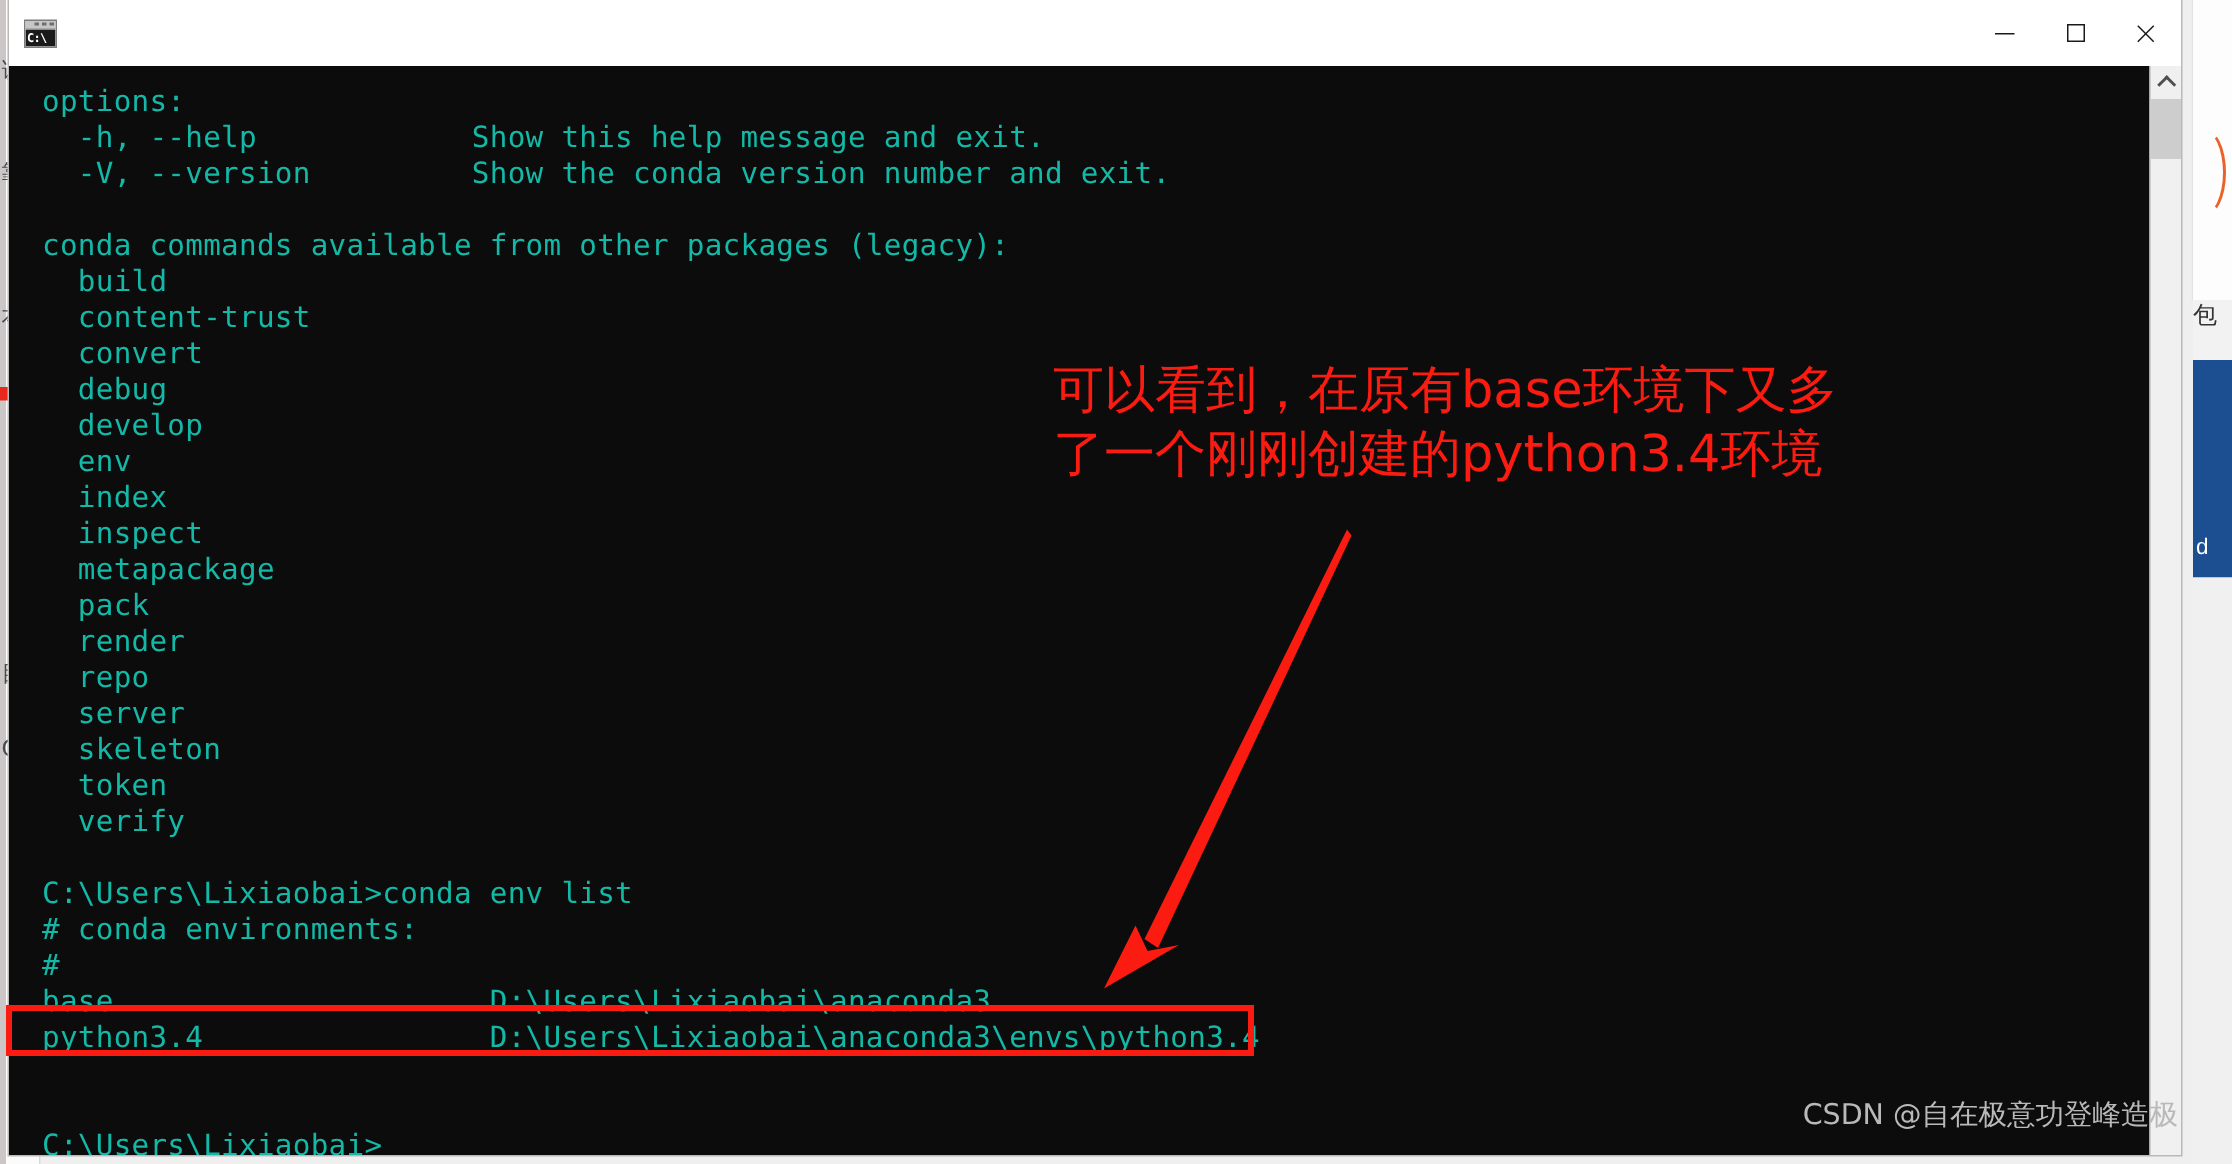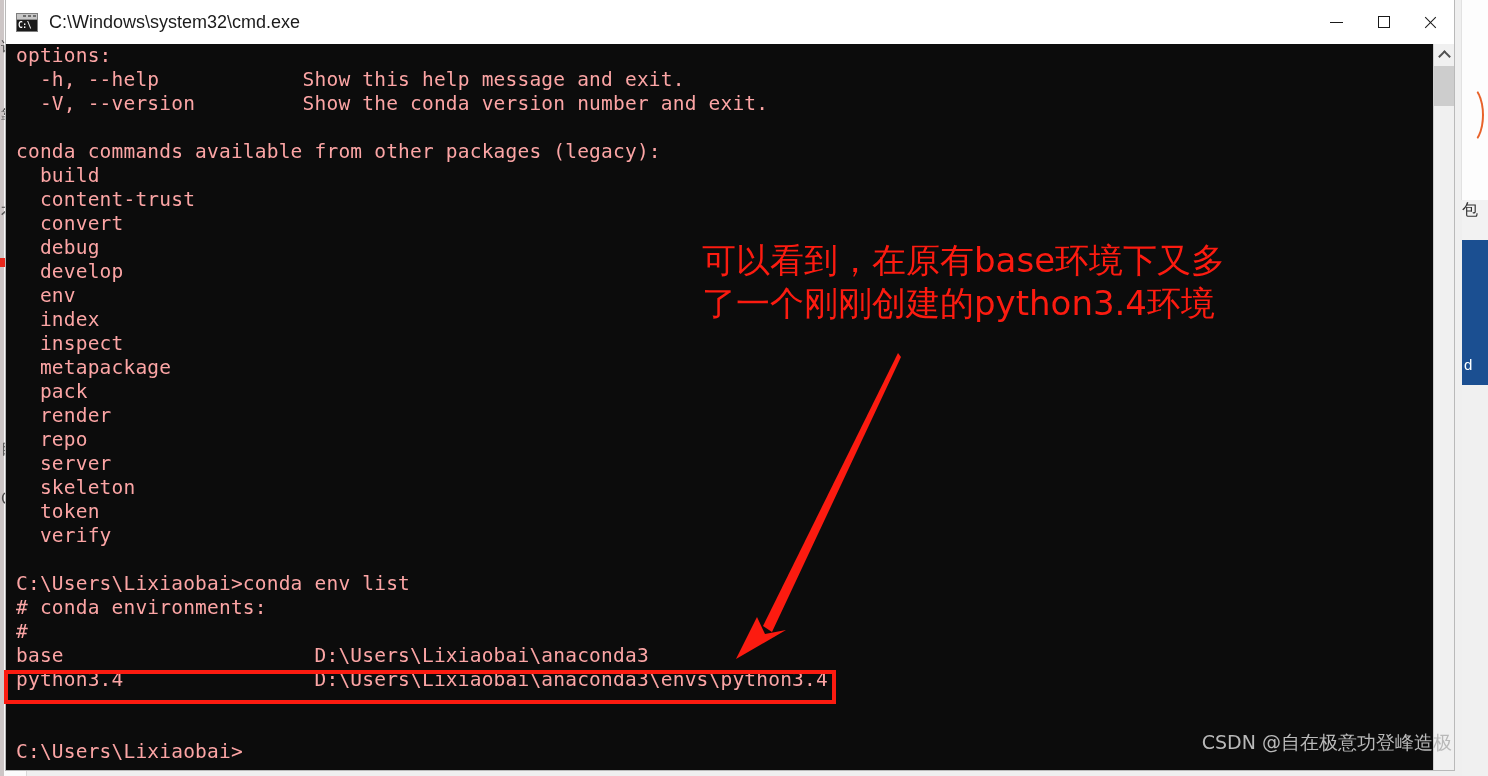--- a/index.html
+++ b/index.html
@@ -220,25 +220,25 @@
   #console {
     position: relative;
     height: 726px;
     background: #0c0c0c;
     overflow: hidden;
   }
   #console-text {
     position: absolute;
     left: 6px;
     top: -4px;
-    margin: 4px;
+    margin: 16px;
     font-family: "DejaVu Sans Mono", "Liberation Mono", monospace;
     font-size: 19.5px;
     line-height: 24px;
-    color: #fca5a5;
+    color: #14b8a6;
     white-space: pre;
     letter-spacing: 0.2px;
   }
 
   
   #console-scrollbar {
     position: absolute;
     right: 0; top: 0;
     width: 21px;
     height: 726px;
@@ -342,21 +342,20 @@
   <div id="titlebar">
     <div id="titlebar-left">
       <div class="cmd-icon">
         <div class="bar">
             <i></i>
             <i></i>
             <i></i>
           </div>
         <div class="body">C:\</div>
       </div>
-      <div id="window-title">C:\Windows\system32\cmd.exe</div>
     </div>
     <div id="window-controls">
       <div class="win-btn">
         <div class="glyph-min"></div>
       </div>
       <div class="win-btn">
         <div class="glyph-max"></div>
       </div>
       <div class="win-btn">
         <div class="glyph-close"></div>

